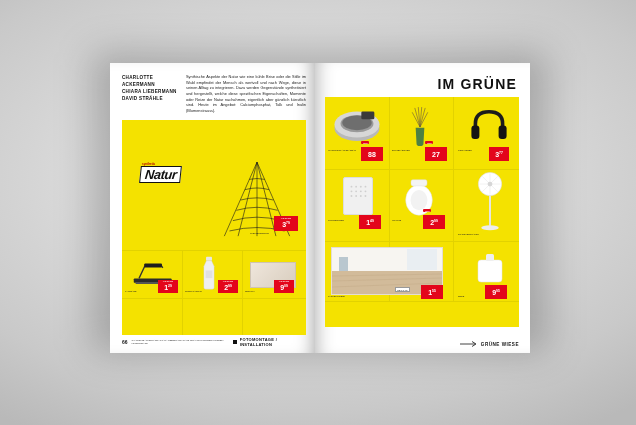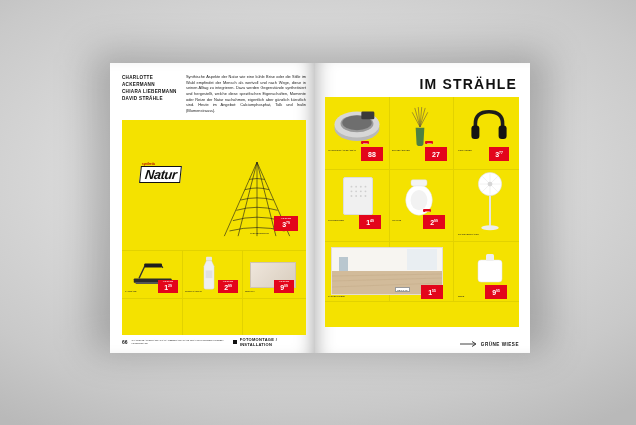--- a/index.html
+++ b/index.html
@@ -200,21 +200,21 @@
         <span style="flex:1"></span>
         <span class="sq"></span>
         <span class="fm-label">FOTOMONTAGE / INSTALLATION</span>
       </div>
     </div>
 
     <div class="spine"></div>
 
     <div class="page page-right">
 
-      <div class="r-title">IM STRÄHLE</div>
+      <div class="r-title">IM GRÜNE</div>
 
       <div class="cat-right">
 
         <div class="grid-line" style="left:0;top:72px;width:100%;height:0.6px;"></div>
         <div class="grid-line" style="left:0;top:144px;width:100%;height:0.6px;"></div>
         <div class="grid-line" style="left:0;top:204px;width:100%;height:0.6px;"></div>
         <div class="grid-line" style="left:64px;top:0;width:0.6px;height:204px;"></div>
         <div class="grid-line" style="left:128px;top:0;width:0.6px;height:204px;"></div>
 
         <div class="obj" style="left:6px;top:8px;width:52px;height:40px;">

